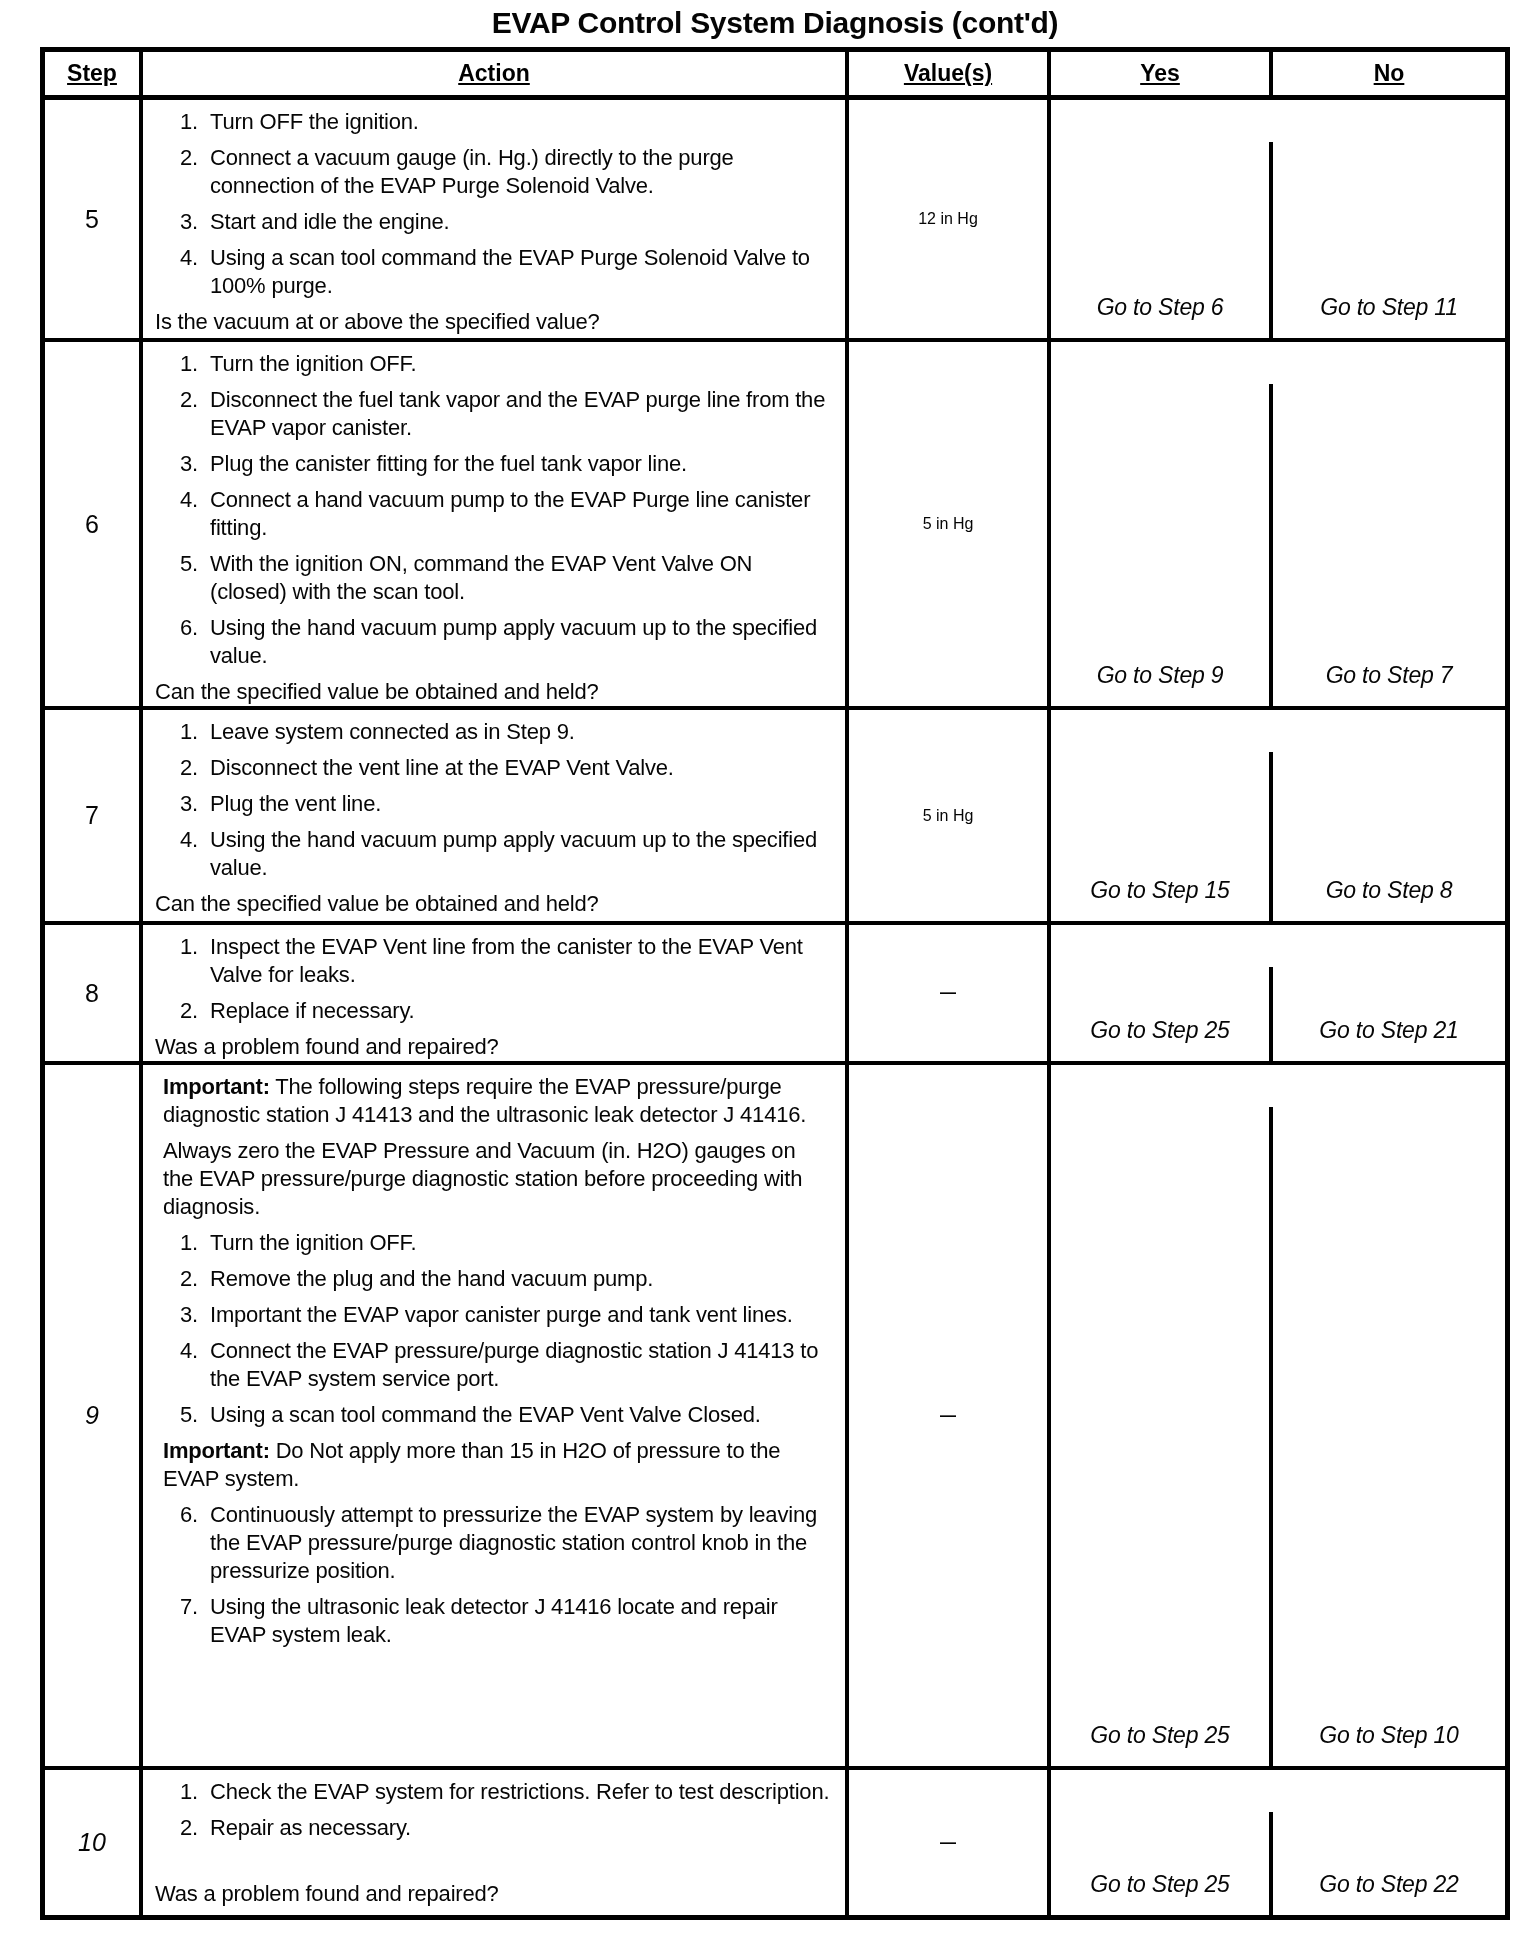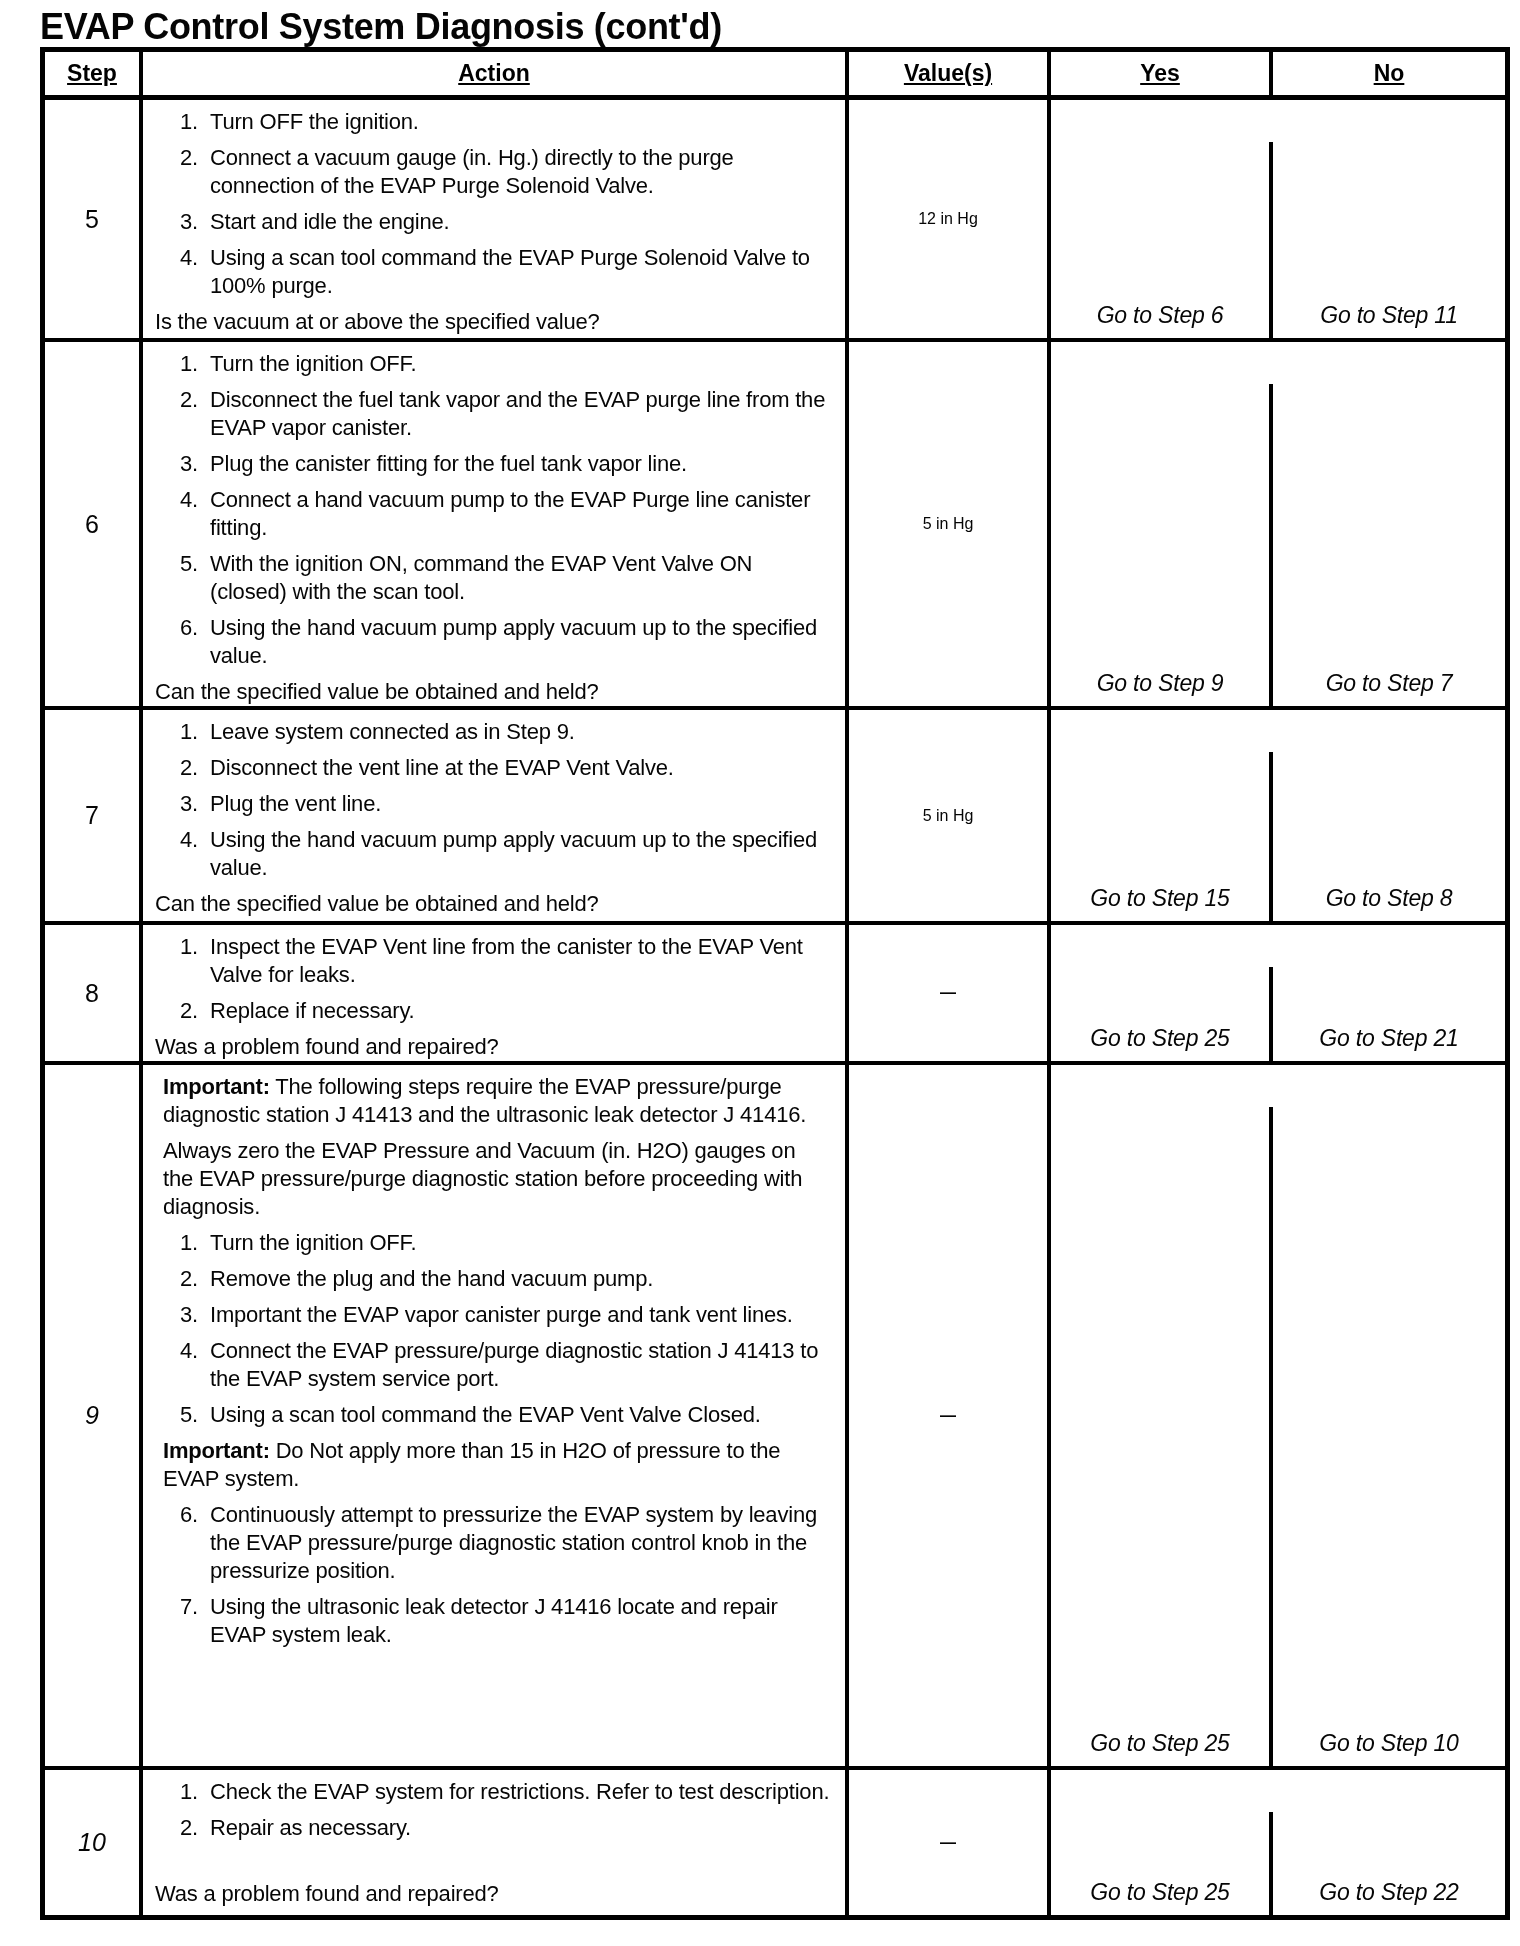--- a/index.html
+++ b/index.html
@@ -6,22 +6,22 @@
   .page{
     position:relative;
     width:1520px;height:1946px;
     background:#ffffff;
     color:#000;
     font-family:"Liberation Sans", sans-serif;
     overflow:hidden;
   }
   .title{
     position:absolute;top:6px;left:40px;width:1470px;
-    text-align:left;
-    font-size:36px;font-weight:bold;
+    text-align:center;
+    font-size:30px;font-weight:bold;
     letter-spacing:-0.3px;
     color:#050505;
   }
   .diag-table{
     position:absolute;top:47px;left:40px;width:1470px;
     border:5px solid #000;
     box-sizing:border-box;
     background:#fff;
   }
   .thead{
@@ -65,21 +65,21 @@
   .para{margin-left:8px;}
   .para .lead{font-weight:bold;}
   .question{margin-top:auto;margin-bottom:0;}
   .trow .c-value{
     display:flex;align-items:center;justify-content:center;
     font-size:16px;color:#050505;
   }
   .trow .c-value .dash{font-weight:bold;}
   .trow .c-yes,.trow .c-no{
     display:flex;align-items:flex-end;justify-content:center;
-    padding-bottom:9px;
+    padding-bottom:17px;
     font-size:23px;font-style:italic;
     letter-spacing:-0.2px;
     color:#060606;
     margin-top:42px;
   }
 </style>
 </head>
 <body>
 
 <div class="page">

